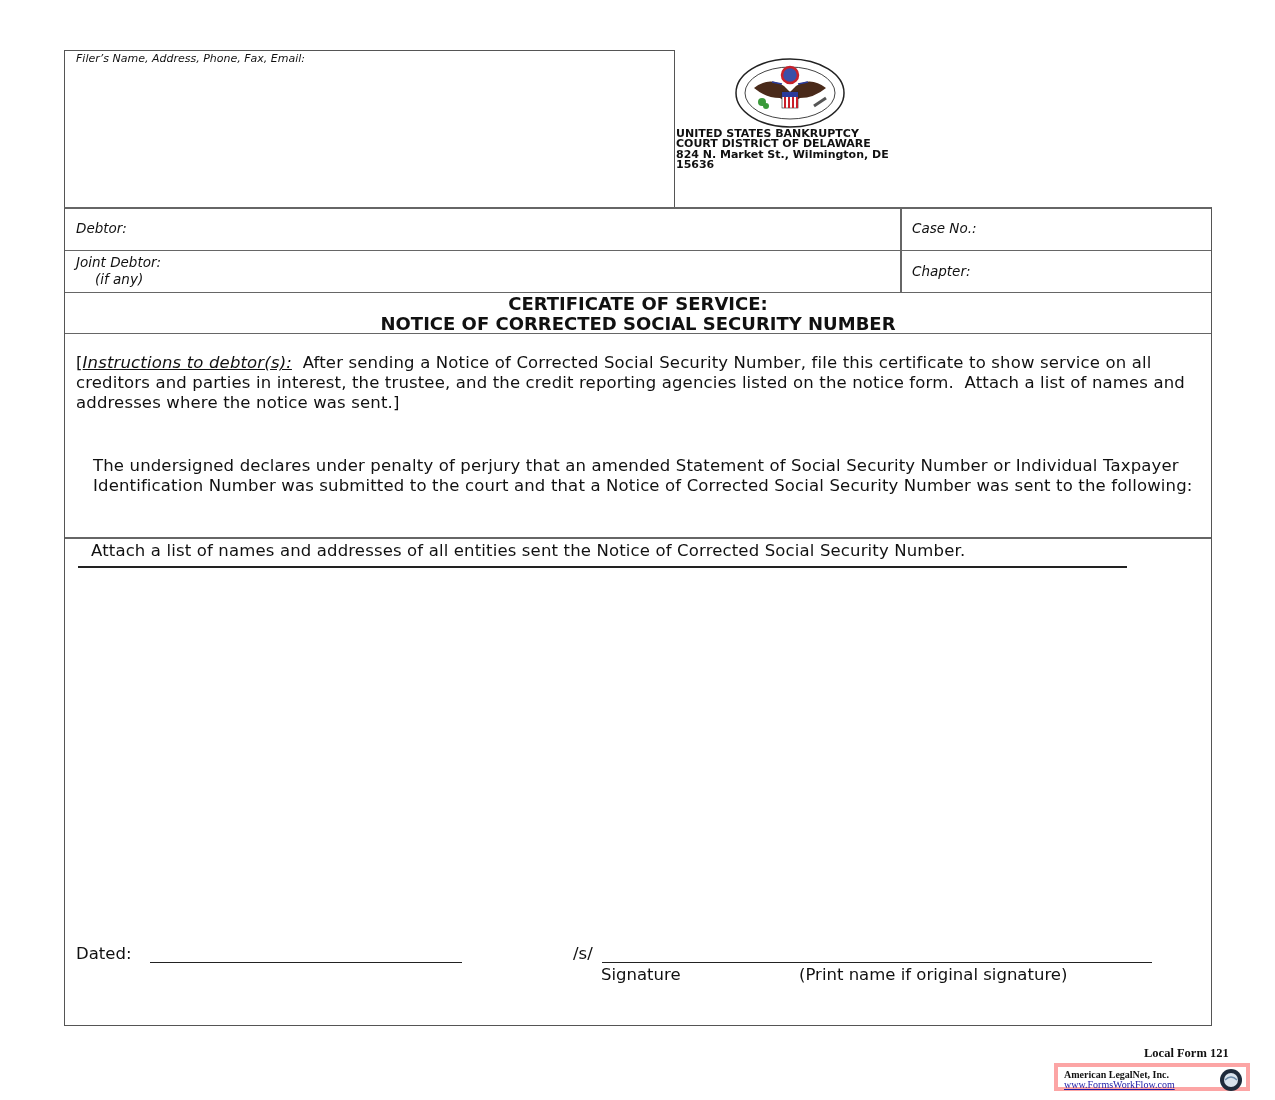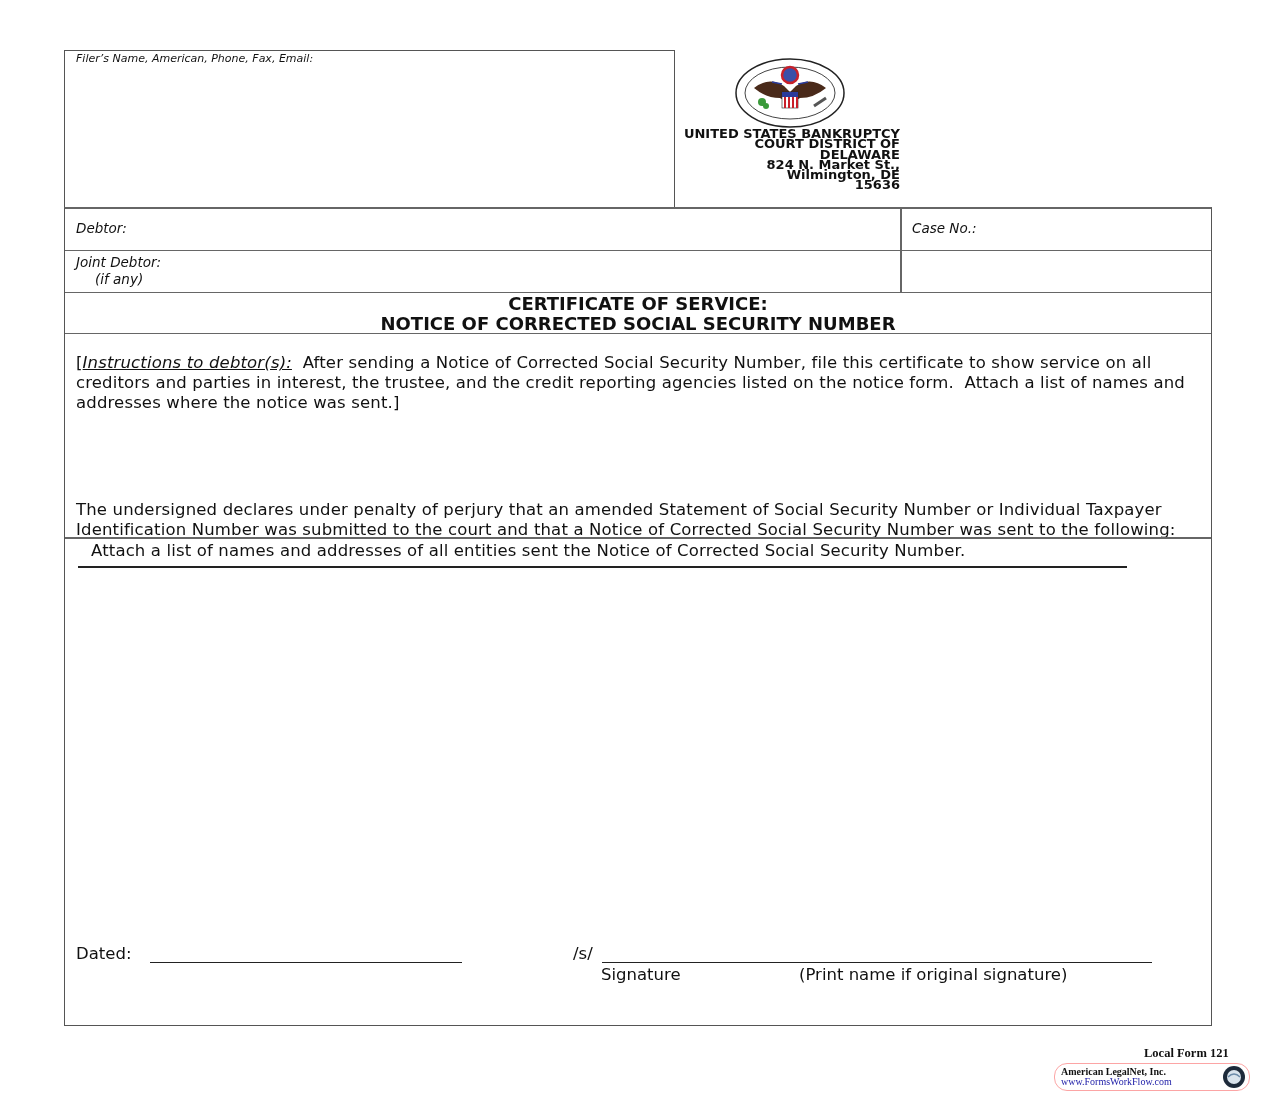--- a/index.html
+++ b/index.html
@@ -2,50 +2,50 @@
 <html><head>
 <meta charset="utf-8">
 <style>
   html, body { margin:0; padding:0; background:#ffffff; }
   body { width:1275px; height:1100px; position:relative; overflow:hidden; font-family:"DejaVu Sans", sans-serif; color:#111; }
   .abs { position:absolute; }
   .filer-box { left:64px; top:50px; width:611px; height:157px; border:1px solid #555; border-bottom:none; box-sizing:border-box; }
   .filer-label { position:absolute; left:11px; top:1px; font-size:11px; font-style:italic; }
   .seal-wrap { left:676px; top:50px; width:224px; height:157px; }
   .seal { position:absolute; left:58px; top:8px; width:112px; height:70px; }
-  .court { position:absolute; left:0; top:79px; width:224px; text-align:right; font-size:13px; font-weight:bold; line-height:10.3px; }
+  .court { position:absolute; left:0; top:79px; width:224px; text-align:left; font-size:11px; font-weight:bold; line-height:10.3px; }
   .table { left:64px; top:207px; width:1148px; border:1px solid #555; border-top:2px solid #666; box-sizing:border-box; height:819px; }
   .row { position:absolute; left:0; width:100%; border-bottom:1.5px solid #666; box-sizing:border-box; }
   .row1 { top:0; height:42px; }
   .row2 { top:42px; height:42px; }
   .vline { position:absolute; left:835px; top:0; width:1.5px; height:84px; background:#666; }
   .cell-label { position:absolute; font-size:13.5px; font-style:italic; }
   .title-row { top:84px; height:41px; text-align:center; font-weight:bold; font-size:18px; line-height:20px; padding-top:1px; }
   .instr { position:absolute; left:11px; top:144px; width:1120px; font-size:16.5px; line-height:20px; letter-spacing:0.15px; }
-  .decl { position:absolute; left:11px; top:247px; width:1120px; font-size:16.5px; line-height:20px; letter-spacing:0.15px;margin-top:44px; }
+  .decl { position:absolute; left:28px; top:247px; width:1120px; font-size:16.5px; line-height:20px; letter-spacing:0.15px; }
   .sep { position:absolute; left:0; top:328px; width:100%; height:1.5px; background:#666; }
   .attach { position:absolute; left:26px; top:332px; font-size:16.5px; letter-spacing:0.15px; }
   .attach-line { position:absolute; left:13px; top:357px; width:1049px; height:1.5px; background:#222; }
   .dated { position:absolute; left:11px; top:735px; font-size:16.5px; }
   .dated-line { position:absolute; left:85px; top:753px; width:312px; height:1px; background:#222; }
   .sig-prefix { position:absolute; left:508px; top:735px; font-size:16.5px; }
   .sig-line { position:absolute; left:537px; top:753px; width:550px; height:1px; background:#222; }
   .sig-label { position:absolute; left:536px; top:756px; font-size:16.5px; }
   .print-label { position:absolute; left:734px; top:756px; font-size:16.5px; }
   .local-form { left:1106px; top:1046px; font-family:"Liberation Serif", serif; font-weight:bold; font-size:12.5px;margin-left:38px; }
-  .vendor-box { left:1054px; top:1063px; width:196px; height:28px; border:1px solid #fca5a5; border-radius:13px; box-sizing:border-box; }
+  .vendor-box { left:1054px; top:1063px; width:196px; height:28px; border:4px solid #fca5a5; border-radius:0; box-sizing:border-box; }
   .vendor-name { position:absolute; left:6px; top:2px; font-family:"Liberation Serif", serif; font-weight:bold; font-size:10px; }
-  .vendor-url { position:absolute; left:6px; top:12px; font-family:"Liberation Serif", serif; font-size:10px; color:#1a1aa6; }
+  .vendor-url { position:absolute; left:6px; top:12px; font-family:"Liberation Serif", serif; font-size:10px; color:#1a1aa6; text-decoration:underline; }
   .vendor-logo { position:absolute; right:2px; top:1px; width:26px; height:24px; }
 </style>
 </head>
 <body>
 
 <div class="abs filer-box">
-  <span class="filer-label">Filer’s Name, American, Phone, Fax, Email:</span>
+  <span class="filer-label">Filer’s Name, Address, Phone, Fax, Email:</span>
 </div>
 
 <div class="abs seal-wrap">
   <svg class="seal" viewBox="0 0 112 70">
     <ellipse cx="56" cy="35" rx="54" ry="34" fill="#fff" stroke="#222" stroke-width="1.5"></ellipse>
     <ellipse cx="56" cy="35" rx="45" ry="26" fill="#fff" stroke="#444" stroke-width="1"></ellipse>
     <circle cx="56" cy="17" r="8" fill="#3a4fa8" stroke="#c8202a" stroke-width="2.5"></circle>
     <path d="M20 30 Q35 18 50 28 L56 34 L62 28 Q77 18 92 30 Q80 40 66 40 L56 46 L46 40 Q32 40 20 30Z" fill="#4a2a1a"></path>
     <rect x="48" y="34" width="16" height="16" fill="#fff" stroke="#222" stroke-width="0.6"></rect>
     <rect x="48" y="34" width="16" height="5" fill="#2a3b9a"></rect>
@@ -73,20 +73,23 @@
     </div>
     <div style="position:absolute;left:836px;top:0;right:0;height:100%;">
       <span class="cell-label" style="left:11px;top:11px;">Case No.:</span>
     </div>
   </div>
   <div class="row row2">
     <div style="position:absolute;left:0;top:0;width:835px;height:100%;">
       <span class="cell-label" style="left:11px;top:3px;">Joint Debtor:</span>
       <span class="cell-label" style="left:30px;top:20px;">(if any)</span>
     </div>
+    <div style="position:absolute;left:836px;top:0;right:0;height:100%;">
+      <span class="cell-label" style="left:11px;top:12px;">Chapter:</span>
+    </div>
   </div>
   <div class="vline"></div>
 
   <div class="row title-row">
     <div>CERTIFICATE OF SERVICE:</div>
     <div>NOTICE OF CORRECTED SOCIAL SECURITY NUMBER</div>
   </div>
 
   <div class="instr"><span>[</span><span style="font-style:italic;text-decoration:underline;">Instructions to debtor(s):</span><span style="white-space:pre-wrap;">  After sending a Notice of Corrected Social Security Number, file this certificate to show service on all creditors and parties in interest, the trustee, and the credit reporting agencies listed on the notice form.  Attach a list of names and addresses where the notice was sent.]</span></div>
 

